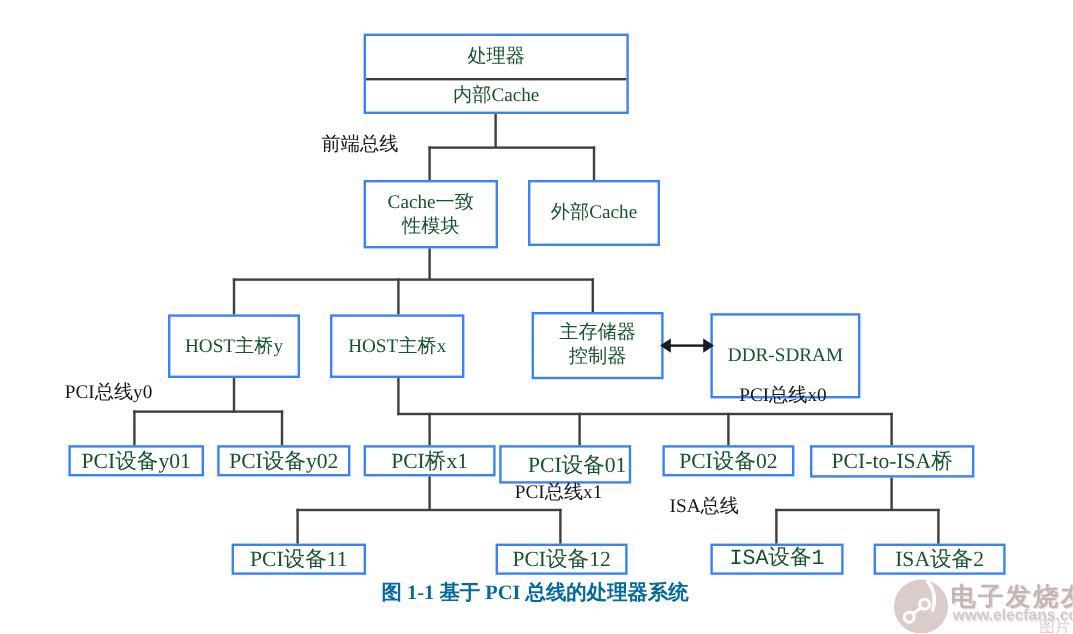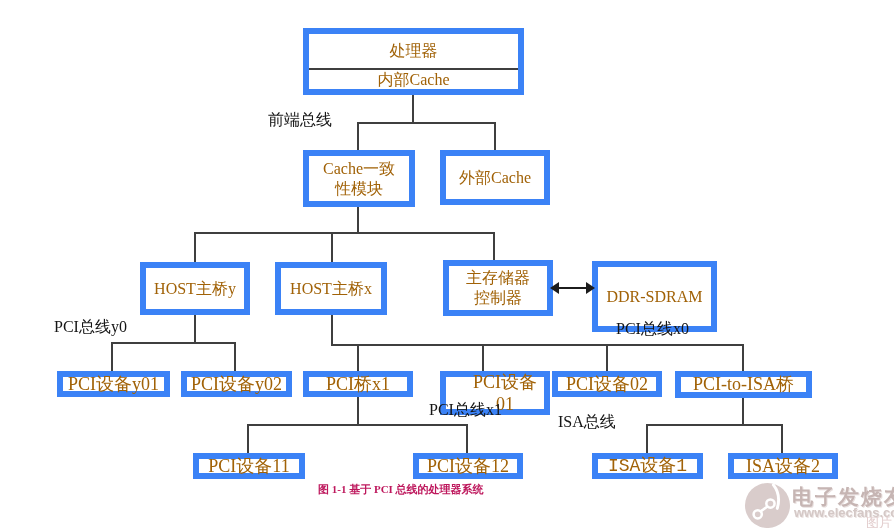--- a/index.html
+++ b/index.html
@@ -3,34 +3,34 @@
 <meta charset="utf-8">
 <style>
   html,body { margin:0; padding:0; background:#fff; }
   #stage {
     position:relative; width:894px; height:528px; background:#ffffff;
     font-family:"Liberation Serif","DejaVu Serif",serif;
     color:#151515; overflow:hidden;
   }
   .box {
     position:absolute; box-sizing:border-box; background:#ffffff;
-    border:6px solid #3b82f6; display:flex; align-items:center;
+    border:2px solid #3b82f6; display:flex; align-items:center;
     justify-content:center; text-align:center; font-size:16px;
-    line-height:1.25; color:#a16207;
+    line-height:1.25; color:#14532d;
   }
   .box.small { font-size:18px; }
   .proc { flex-direction:column; padding:0; }
   .proc-row { width:100%; display:flex; align-items:center; justify-content:center; box-sizing:border-box; }
   .proc-row.top { flex:0 0 37px; border-bottom:2px solid #3f3f3f; }
   .proc-row.bot { flex:1; }
   .hline, .vline { position:absolute; background:#3f3f3f; }
   .hline { height:2px; }
   .vline { width:2px; }
   .lbl { position:absolute; font-size:16px; white-space:nowrap; color:#151515; }
-  .caption { position:absolute; font-size:11px; font-weight:600; white-space:nowrap; color:#be185d; }
+  .caption { position:absolute; font-size:17px; font-weight:600; white-space:nowrap; color:#0369a1; }
   .arrow-line { position:absolute; height:2px; background:#1c1c1c; }
   .ah { position:absolute; width:0; height:0; border-top:6px solid transparent; border-bottom:6px solid transparent; }
   .ah.left  { border-right:9px solid #1c1c1c; }
   .ah.right { border-left:9px solid #1c1c1c; }
   .wm-circle { position:absolute; left:744px; top:482px; width:47px; height:47px; }
   .wm-brand {
     position:absolute; left:792px; top:483px; font-size:21px; font-weight:bold;
     letter-spacing:2px; color:#c6b5b3; white-space:nowrap;
     text-shadow:1px 1px 0 #e9e0df;
   }
@@ -65,21 +65,21 @@
   <div class="box" style="left:443px;top:260px;width:110px;height:56px;flex-direction:column;">
     <span>主存储器</span>
     <span>控制器</span>
   </div>
 
   <div class="box" style="left:592px;top:261px;width:125px;height:71px;">DDR-SDRAM</div>
 
   <div class="box small" style="left:57px;top:371px;width:113px;height:26px;">PCI设备y01</div>
   <div class="box small" style="left:181px;top:371px;width:111px;height:26px;">PCI设备y02</div>
   <div class="box small" style="left:303px;top:371px;width:110px;height:26px;">PCI桥x1</div>
-  <div class="box small" style="left:440px;top:371px;width:110px;height:44px;padding-left:20px;">PCI设备01</div>
+  <div class="box small" style="left:416px;top:371px;width:110px;height:32px;padding-left:20px;">PCI设备01</div>
   <div class="box small" style="left:552px;top:371px;width:110px;height:26px;">PCI设备02</div>
   <div class="box small" style="left:675px;top:371px;width:137px;height:27px;">PCI-to-ISA桥</div>
 
   <div class="box small" style="left:193px;top:453px;width:112px;height:26px;">PCI设备11</div>
   <div class="box small" style="left:413px;top:453px;width:110px;height:26px;">PCI设备12</div>
   <div class="box small" style="left:592px;top:453px;width:111px;height:26px;font-family:Liberation Mono, monospace;">ISA设备1</div>
   <div class="box small" style="left:728px;top:453px;width:110px;height:26px;">ISA设备2</div>
 
   <div class="vline" style="left:412px;top:95px;height:28px;"></div>
   <div class="hline" style="left:357px;top:122px;width:139px;"></div>

